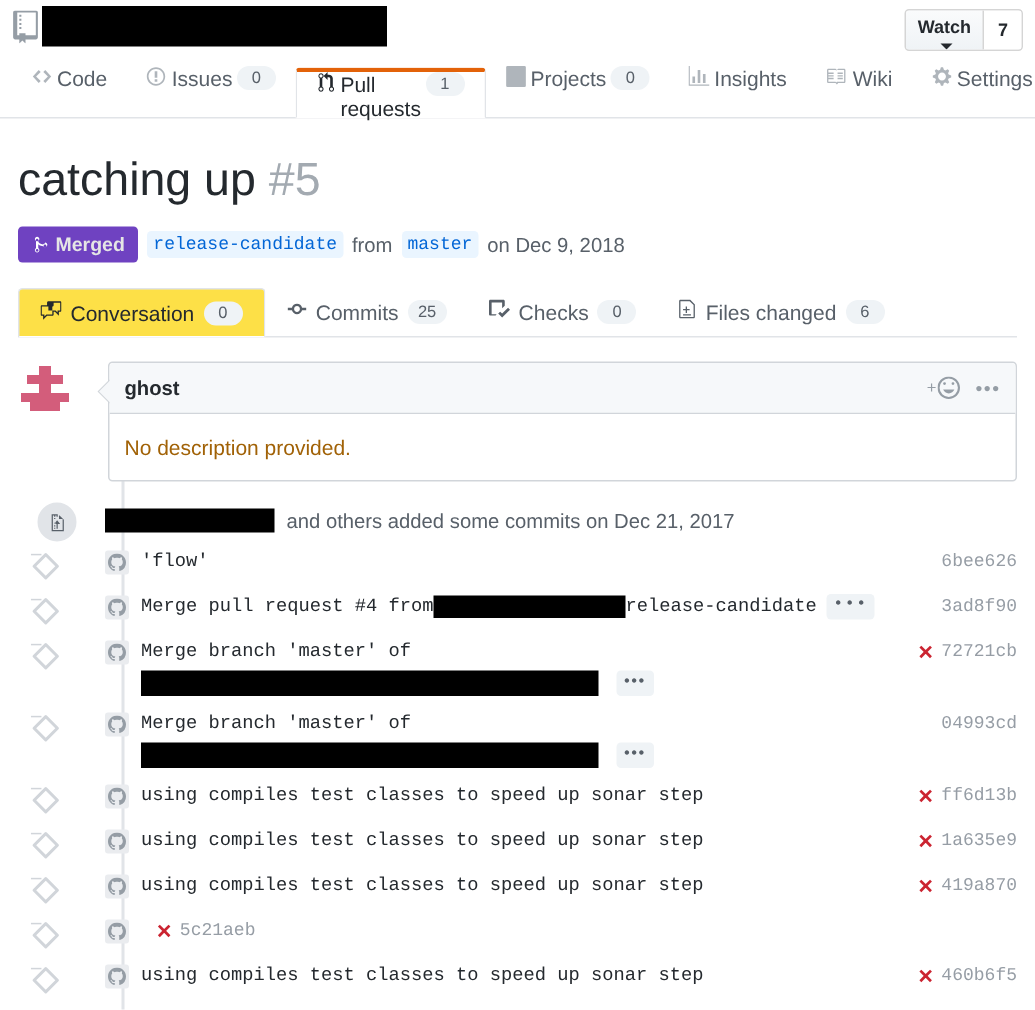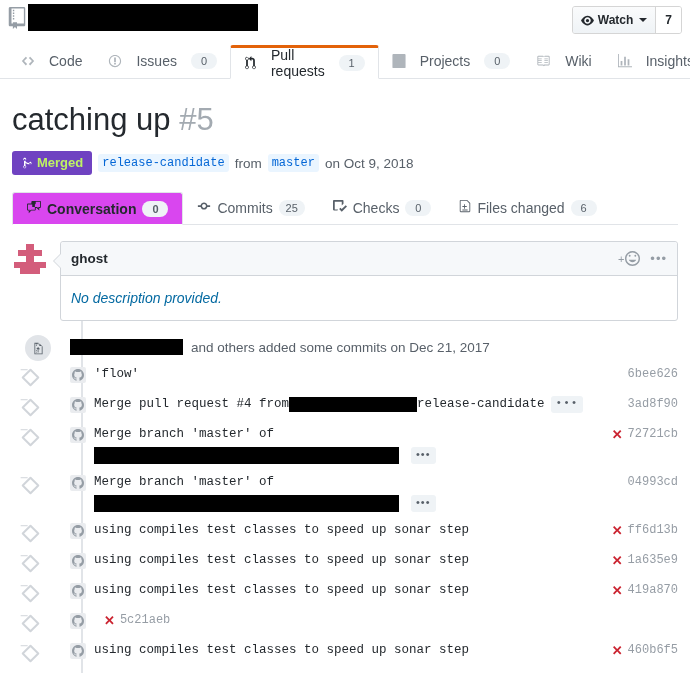--- a/index.html
+++ b/index.html
@@ -48,20 +48,21 @@
   .watch-btn {
     display: flex;
     align-items: center;
     gap: 4px;
     padding: 0 8px;
     font-size: 12px;
     font-weight: bold;
     color: #24292e;
     background: linear-gradient(#fafbfc, #eff3f6);
     border-right: 1px solid #d5d5d5;
+    flex-direction: column;
   }
   .watch-count {
     display: flex;
     align-items: center;
     padding: 0 9px;
     font-size: 12px;
     font-weight: bold;
     background: #ffffff;
     color: #24292e;
   }
@@ -77,22 +78,22 @@
   .repo-nav {
     display: flex;
     align-items: flex-end;
     border-bottom: 1px solid #e1e4e8;
     padding: 0 8px;
     height: 35px;
     box-sizing: border-box;
   }
   .repo-tab {
     display: flex;
-    align-items: center;
-    gap: 14px;
+    align-items: flex-start;
+    gap: 3px;
     padding: 0 13px;
     height: 34px;
     box-sizing: border-box;
     color: #586069;
     font-size: 14px;
     position: relative;
     background: transparent;
   }
   .repo-tab .tab-ico { display: inline-flex; opacity: .75; }
   .repo-tab.selected {
@@ -135,21 +136,21 @@
     gap: 6px;
     margin-top: 13px;
     font-size: 13.5px;
     color: #586069;
   }
   .state-badge {
     display: inline-flex;
     align-items: center;
     gap: 4px;
     background: #6f42c1;
-    color: #bef264;
+    color: #e5e5e5;
     font-size: 13px;
     font-weight: bold;
     padding: 4px 9px;
     border-radius: 3px;
     line-height: 16px;
   }
   .branch-chip {
     background: #eaf5ff;
     color: #0366d6;
     border-radius: 3px;
@@ -171,39 +172,39 @@
     align-items: center;
     gap: 6px;
     padding: 0 14px;
     height: 33px;
     box-sizing: border-box;
     font-size: 14px;
     color: #586069;
   }
   .pr-tab.selected {
     color: #24292e;
-    background: #d946ef;
+    background: #fde047;
     border: 1px solid #e1e4e8;
     border-bottom-color: #ffffff;
     border-radius: 3px 3px 0 0;
     margin-bottom: -1px;
-    font-weight: 700;
+    font-weight: 400;
   }
 
   
   .discussion { position: relative; padding: 16px 12px 0 12px; }
   .timeline-rail {
     position: absolute;
     left: 81px;
     top: 52px;
     bottom: 0;
     width: 2px;
     background: #e1e4e8;
   }
-  .comment-row { display: flex; align-items: flex-start; gap: 12px; position: relative; }
+  .comment-row { display: flex; align-items: flex-start; gap: 24px; position: relative; }
   .avatar-identicon {
     width: 36px; height: 36px;
     flex: none;
     background: #ffffff;
     border-radius: 3px;
     position: relative;
     overflow: hidden;
   }
   .avatar-identicon i {
     position: absolute;
@@ -248,22 +249,21 @@
   .comment-author { font-weight: bold; color: #24292e; }
   .comment-header-actions {
     margin-left: auto;
     display: flex;
     align-items: center;
     gap: 10px;
     color: #959da5;
   }
   .comment-body {
     padding: 14px 10px;
-    font-style: italic;
-    color: #0369a1;
+    color: #a16207;
     font-size: 14px;
   }
 
   
   .commits-group { position: relative; margin-top: 12px; }
   .commits-head {
     display: flex;
     align-items: center;
     gap: 8px;
     position: relative;
@@ -433,34 +433,34 @@
       <svg width="14" height="14" viewBox="0 0 15 16" fill="#959da5">
           <path d="M10 12h3V2h-3v10zm-4-2h3V2H6v8zm-4 4h3V2H2v12zm-1 1h13V1H1v14zM14 0H1a1 1 0 0 0-1 1v14a1 1 0 0 0 1 1h13a1 1 0 0 0 1-1V1a1 1 0 0 0-1-1z"></path>
         </svg>
     </span>
     <span>Projects</span>
     <span class="counter">0</span>
   </div>
 
   <div class="repo-tab">
     <span class="tab-ico">
+      <svg width="14" height="14" viewBox="0 0 16 16" fill="#959da5">
+          <path d="M16 14v1H0V0h1v14h15zM5 13H3V8h2v5zm4 0H7V3h2v10zm4 0h-2V6h2v7z"></path>
+        </svg>
+    </span>
+    <span>Insights</span>
+  </div>
+
+  <div class="repo-tab">
+    <span class="tab-ico">
       <svg width="15" height="14" viewBox="0 0 16 16" fill="#959da5">
           <path d="M2 5h4v1H2V5zm0 3h4V7H2v1zm0 2h4V9H2v1zm11-5H9v1h4V5zm0 2H9v1h4V7zm0 2H9v1h4V9zm2-6v9c0 .55-.45 1-1 1H9.5l-1 1-1-1H2c-.55 0-1-.45-1-1V3c0-.55.45-1 1-1h5.5l1 1 1-1H14c.55 0 1 .45 1 1zm-7 .5L7.5 3H2v9h5.5l.5.5V3.5zm7-.5H8.5l-.5.5v9l.5-.5H14V3z"></path>
         </svg>
     </span>
     <span>Wiki</span>
-  </div>
-
-  <div class="repo-tab">
-    <span class="tab-ico">
-      <svg width="14" height="14" viewBox="0 0 16 16" fill="#959da5">
-          <path d="M16 14v1H0V0h1v14h15zM5 13H3V8h2v5zm4 0H7V3h2v10zm4 0h-2V6h2v7z"></path>
-        </svg>
-    </span>
-    <span>Insights</span>
   </div>
 
   <div class="repo-tab">
     <span class="tab-ico">
       <svg width="14" height="14" viewBox="0 0 14 16" fill="#959da5">
           <path d="M14 8.77v-1.6l-1.94-.64-.45-1.09.88-1.84-1.13-1.13-1.81.91-1.09-.45-.69-1.92h-1.6l-.63 1.94-1.11.45-1.84-.88-1.13 1.13.91 1.81-.45 1.09L0 7.23v1.59l1.94.64.45 1.09-.88 1.84 1.13 1.13 1.81-.91 1.09.45.69 1.92h1.59l.63-1.94 1.11-.45 1.84.88 1.13-1.13-.92-1.81.47-1.09L14 8.75v.02zM7 11c-1.66 0-3-1.34-3-3s1.34-3 3-3 3 1.34 3 3-1.34 3-3 3z"></path>
         </svg>
     </span>
     <span>Settings</span>
   </div>
@@ -475,21 +475,21 @@
   <div class="pr-meta">
     <span class="state-badge">
       <svg width="12" height="12" viewBox="0 0 12 16" fill="#ffffff" aria-hidden="true">
           <path d="M10 7c-.73 0-1.38.41-1.73 1.02V8C7.22 7.98 6 7.64 5.14 6.98c-.75-.58-1.14-1.43-1.31-2.28C4.55 4.3 5 3.7 5 3c0-1.1-.9-2-2-2s-2 .9-2 2c0 .73.41 1.38 1 1.72v6.56c-.59.34-1 .98-1 1.72 0 1.1.9 2 2 2s2-.9 2-2c0-.73-.41-1.38-1-1.72V7.67c.67.7 1.44 1.27 2.33 1.55.66.2 1.36.28 2.05.30v-.20c.36.59.99 1 1.72 1 1.1 0 2-.9 2-2s-.89-2-2-2h-.1zM3 2.8c.66 0 1.2.55 1.2 1.2 0 .65-.55 1.2-1.2 1.2-.65 0-1.2-.55-1.2-1.2 0-.65.55-1.2 1.2-1.2zm0 11.6c-.66 0-1.2-.55-1.2-1.2 0-.65.55-1.2 1.2-1.2.65 0 1.2.55 1.2 1.2 0 .65-.55 1.2-1.2 1.2zm7-4c-.66 0-1.2-.55-1.2-1.2 0-.65.55-1.2 1.2-1.2.65 0 1.2.55 1.2 1.2 0 .65-.55 1.2-1.2 1.2z"></path>
         </svg>
       <span>Merged</span>
     </span>
     <span class="branch-chip mono">release-candidate</span>
     <span>from</span>
     <span class="branch-chip mono">master</span>
-    <span>on Oct 9, 2018</span>
+    <span>on Dec 9, 2018</span>
   </div>
 </div>
 
 <div class="pr-tabs">
 
   <div class="pr-tab selected">
     <span>
       <svg width="14" height="14" viewBox="0 0 16 16" fill="#24292e">
           <path d="M15 1H6c-.55 0-1 .45-1 1v2H1c-.55 0-1 .45-1 1v6c0 .55.45 1 1 1h1v3l3-3h4c.55 0 1-.45 1-1V9h1l3 3V9h1c.55 0 1-.45 1-1V2c0-.55-.45-1-1-1zM9 11H4.5L3 12.5V11H1V5h8v6zm6-3h-2v1.5L11.5 8H6V5h3c.55 0 1-.45 1-1V2h5v6z"></path>
         </svg>

